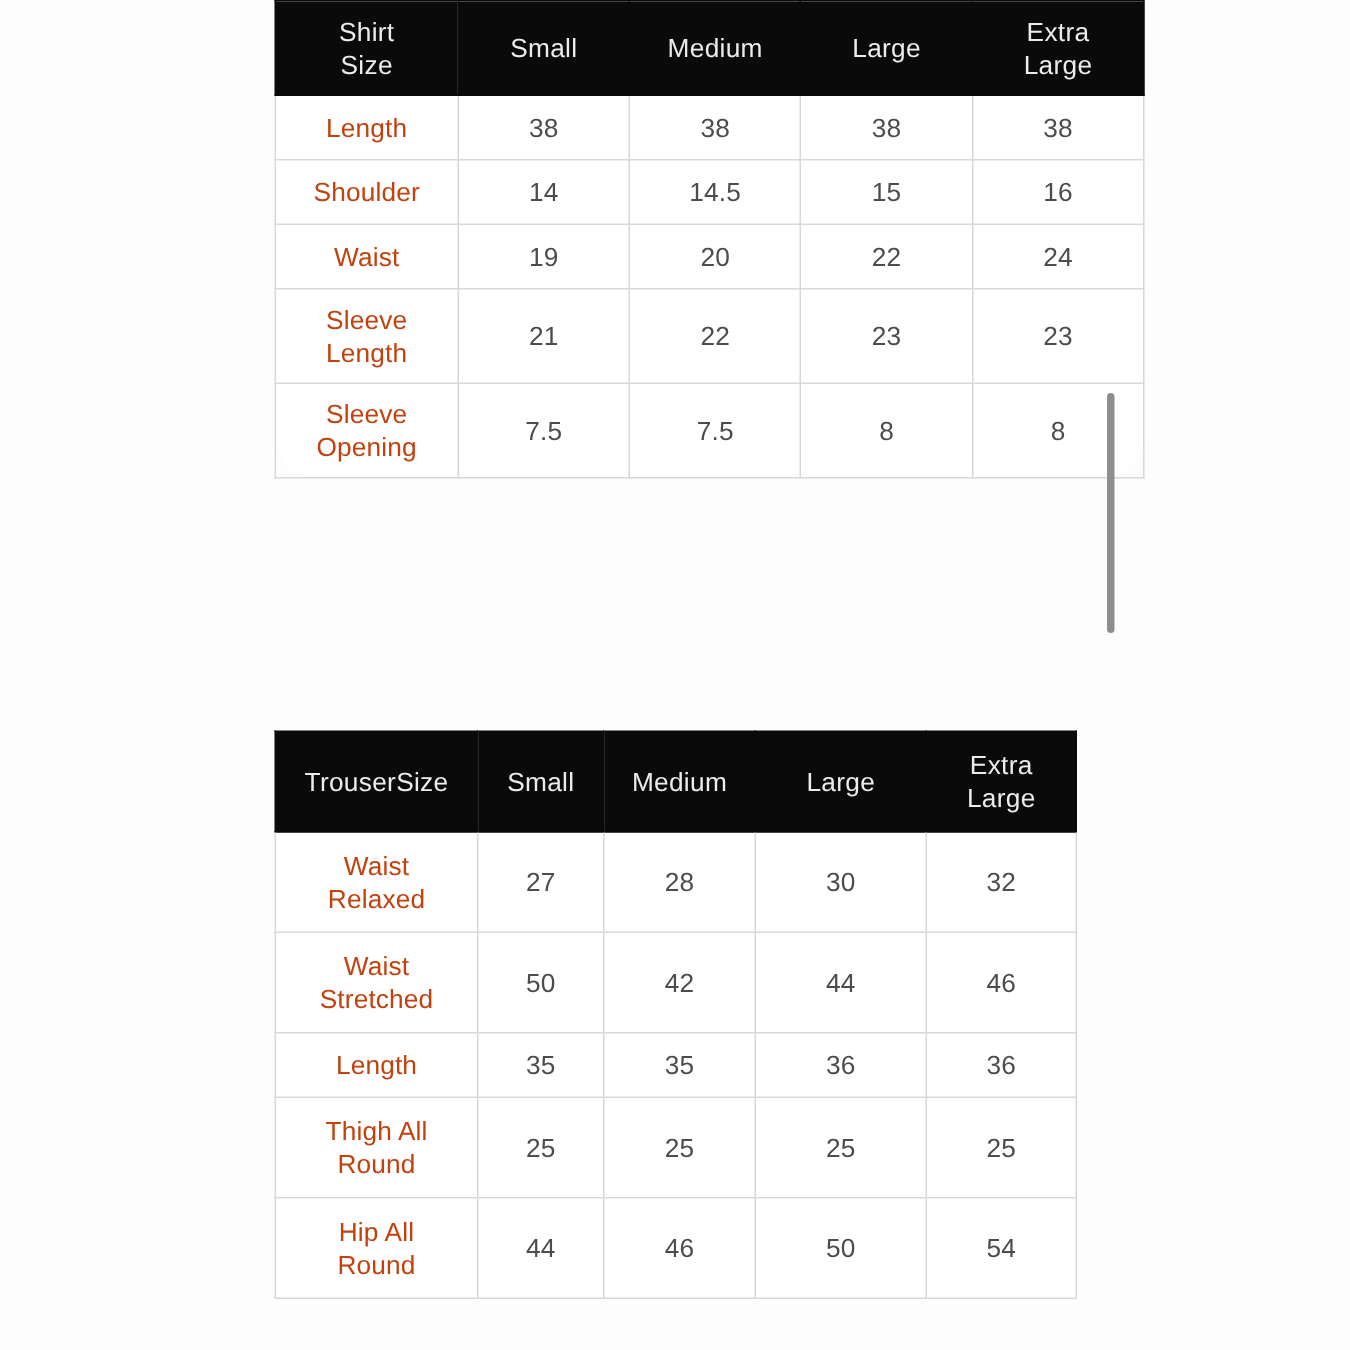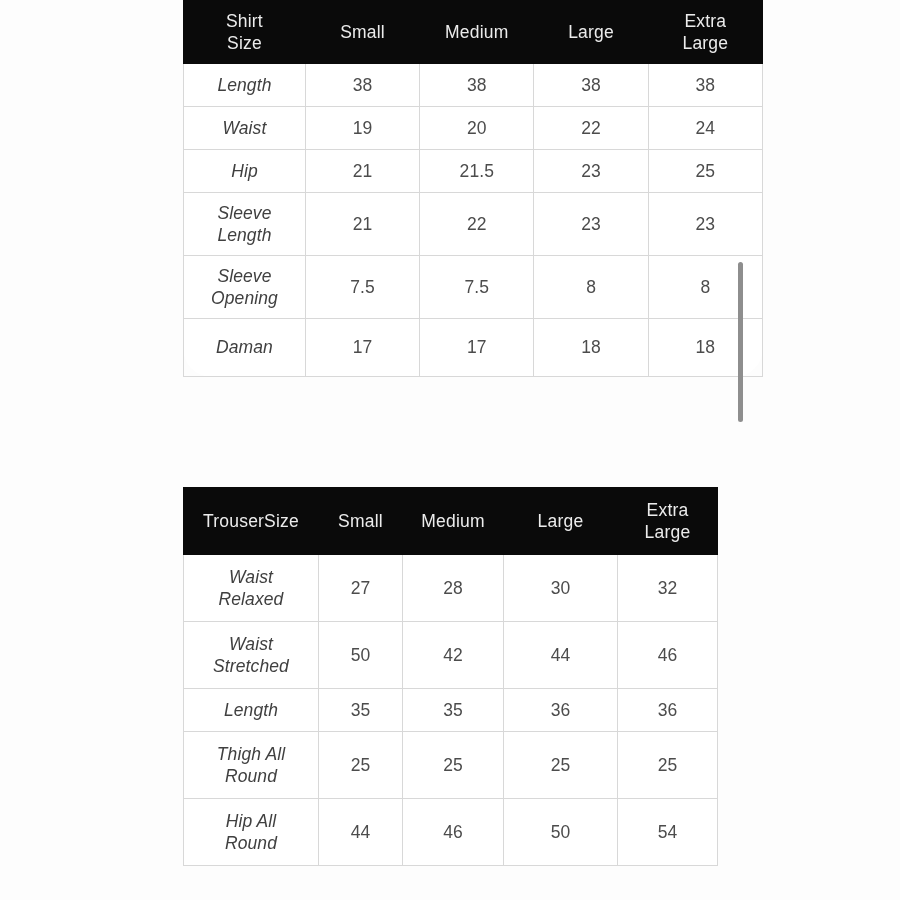--- a/index.html
+++ b/index.html
@@ -63,22 +63,21 @@
   }
 
   .size-table tbody td {
     color: #4c4c4c;
     font-size: 17.5px;
     font-weight: 400;
     letter-spacing: 0.1px;
   }
 
   .size-table tbody td.rowlabel {
-    color: #404040;
-    font-style: italic;
+    color: #c2410c;
   }
 
   
   #shirt-table col.c-label { width: 112px; }
   #shirt-table col.c-size  { width: 105px; }
 
   
   #trouser-table col.c-label { width: 135px; }
   #trouser-table col.c-s  { width: 84px; }
   #trouser-table col.c-m  { width: 101px; }
@@ -134,55 +133,48 @@
     </thead>
     <tbody>
       <tr class="r1">
         <td class="rowlabel twoline">Length</td>
         <td>38</td>
         <td>38</td>
         <td>38</td>
         <td>38</td>
       </tr>
       <tr class="r1">
+        <td class="rowlabel twoline">Shoulder</td>
+        <td>14</td>
+        <td>14.5</td>
+        <td>15</td>
+        <td>16</td>
+      </tr>
+      <tr class="r1">
         <td class="rowlabel twoline">Waist</td>
         <td>19</td>
         <td>20</td>
         <td>22</td>
         <td>24</td>
-      </tr>
-      <tr class="r1">
-        <td class="rowlabel twoline">Hip</td>
-        <td>21</td>
-        <td>21.5</td>
-        <td>23</td>
-        <td>25</td>
       </tr>
       <tr class="r2">
         <td class="rowlabel twoline">Sleeve
 Length</td>
         <td>21</td>
         <td>22</td>
         <td>23</td>
         <td>23</td>
       </tr>
       <tr class="r2">
         <td class="rowlabel twoline">Sleeve
 Opening</td>
         <td>7.5</td>
         <td>7.5</td>
         <td>8</td>
         <td>8</td>
-      </tr>
-      <tr class="r3">
-        <td class="rowlabel twoline">Daman</td>
-        <td>17</td>
-        <td>17</td>
-        <td>18</td>
-        <td>18</td>
       </tr>
     </tbody>
   </table>
 
   <table class="size-table" id="trouser-table">
     <colgroup>
       <col class="c-label">
       <col class="c-s">
       <col class="c-m">
       <col class="c-l">

